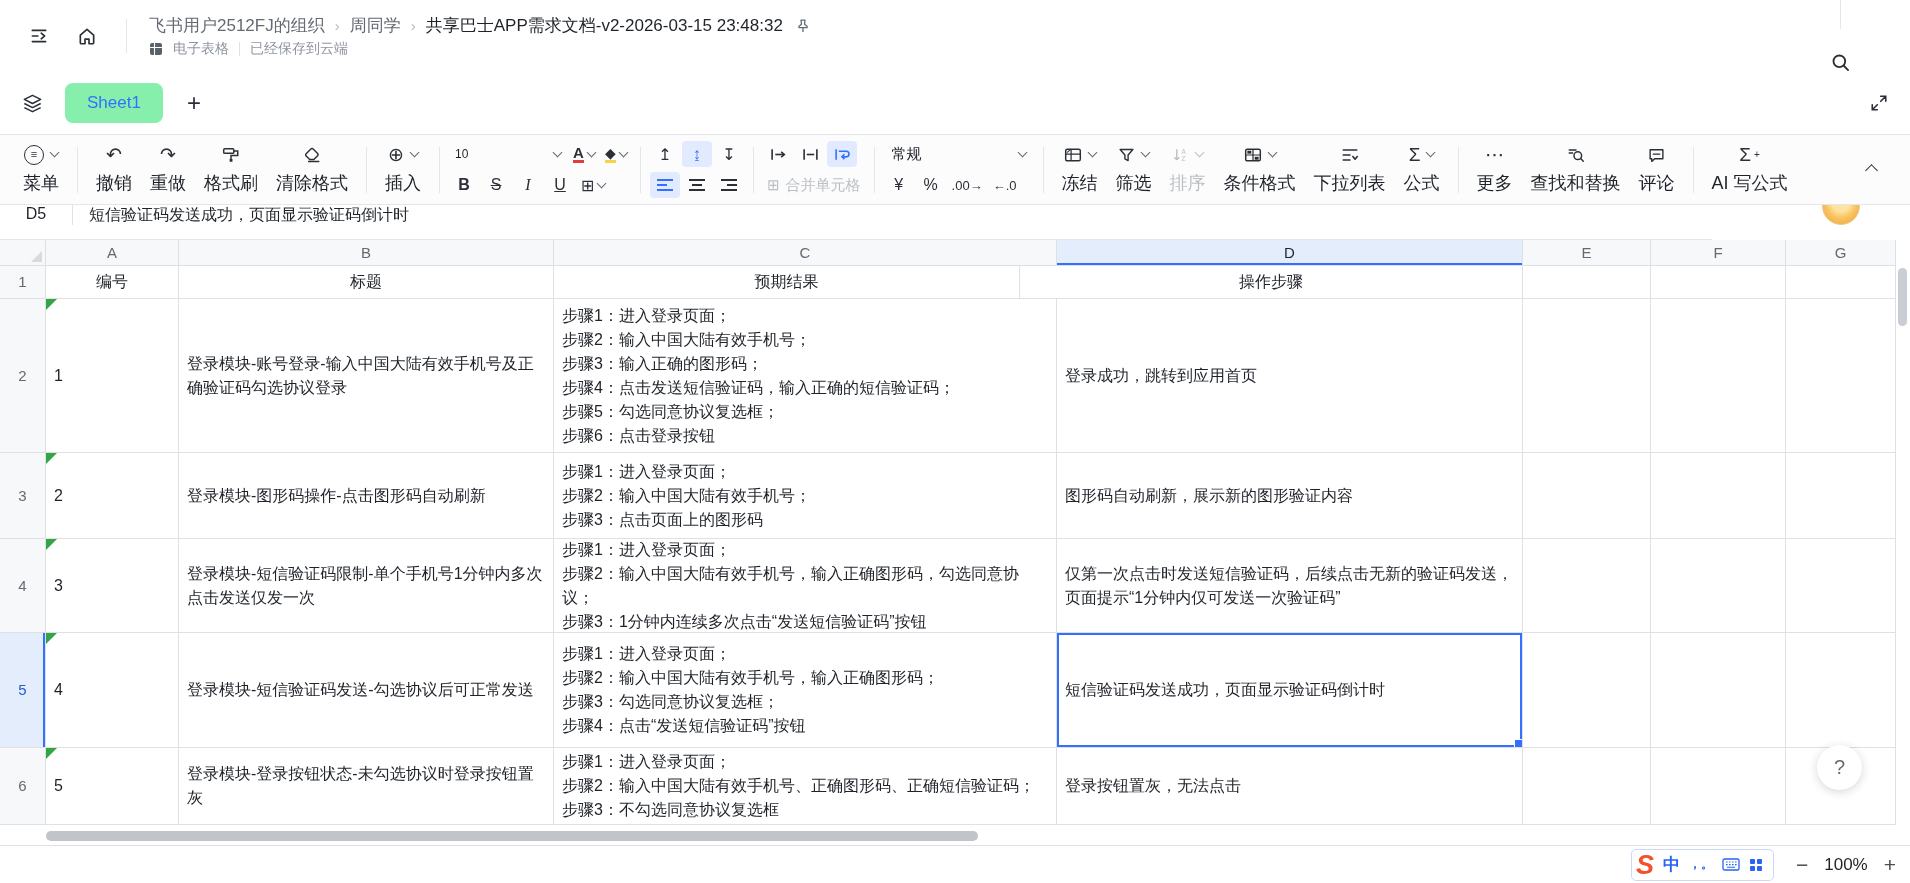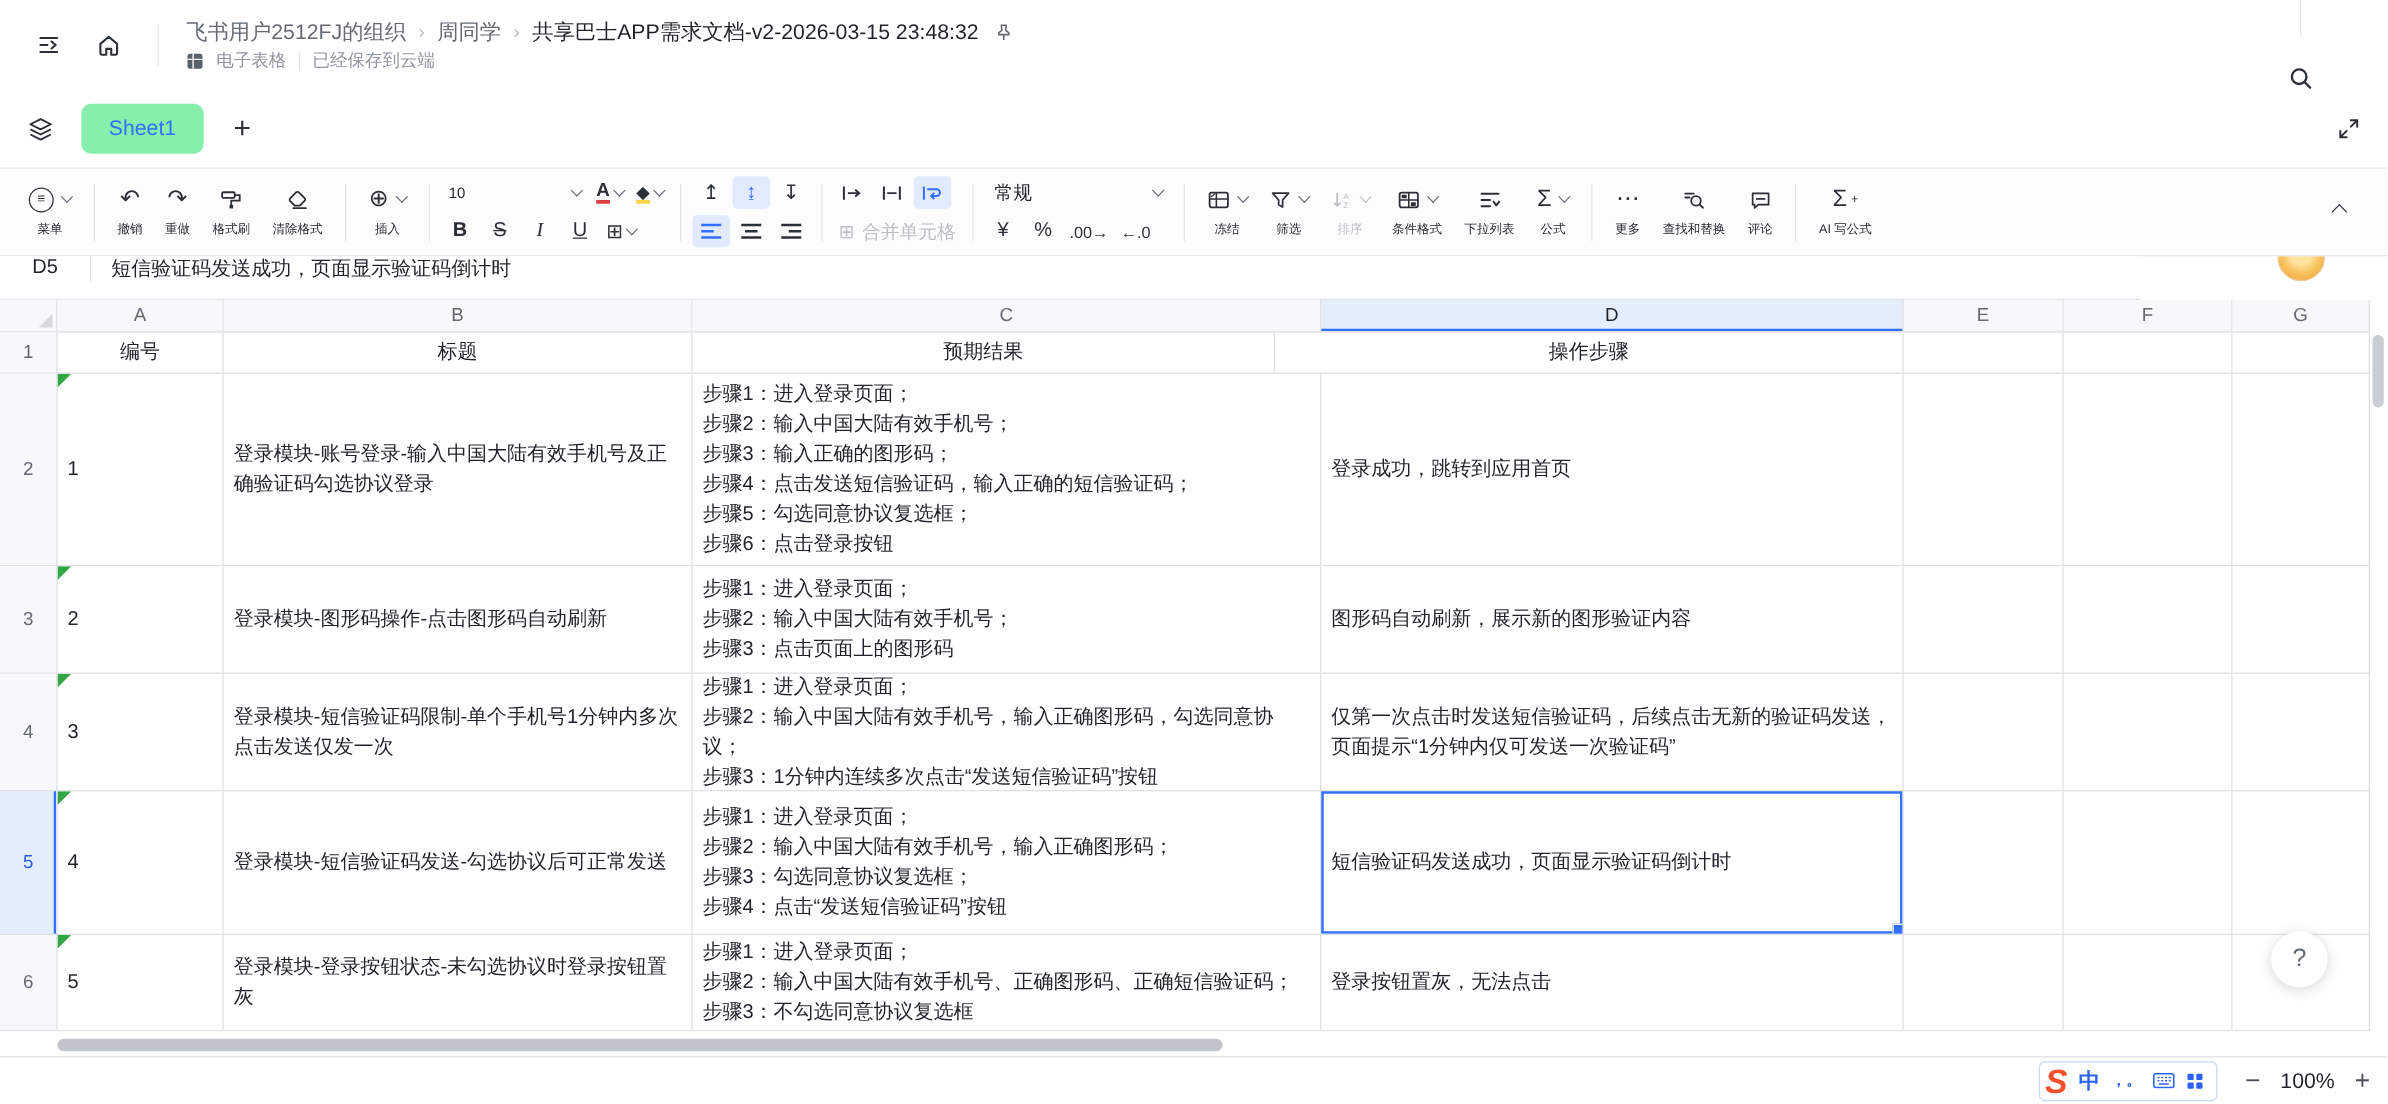--- a/index.html
+++ b/index.html
@@ -32,21 +32,21 @@
   #sheetbar { position:absolute; left:0; top:72px; width:1910px; height:63px; display:flex; align-items:center; padding:0 22px; background:#fff; border-bottom:1px solid #e5e6eb; }
   .layers { color:#2b2f36; display:flex; margin-right:22px; cursor:pointer; }
   .sheet-tab { height:40px; min-width:96px; padding:0 22px; background:#86efac; border-radius:8px; display:flex; align-items:center; justify-content:flex-end; color:#3370ff; font-size:17px; cursor:pointer; }
   .tab-plus { font-size:24px; color:#2b2f36; margin-left:24px; cursor:pointer; background:none; border:none; font-family:inherit; }
   .expand-ic { margin-left:auto; color:#2b2f36; display:flex; cursor:pointer; }
   
   #toolbar { position:absolute; left:0; top:135px; width:1910px; height:70px; background:#fcfcfd; border-bottom:1px solid #e5e6eb; display:flex; align-items:center; padding:0 14px; }
   .tsep { width:1px; height:46px; background:#e5e6eb; margin:0 9px; flex:none; }
   .tbtn { display:flex; flex-direction:column; align-items:center; justify-content:center; gap:6px; padding:0 9px; height:62px; border-radius:6px; cursor:pointer; flex:none; }
   .ticon { font-size:19px; line-height:20px; height:20px; color:#2b2f36; display:flex; align-items:center; gap:3px; }
-  .tlabel { font-size:10px; color:#1f2329; white-space:nowrap; }
+  .tlabel { font-size:18px; color:#1f2329; white-space:nowrap; }
   .disabled, .disabled .ticon, .disabled .tlabel { color:#bbbfc4 !important; }
   .cd { width:7px; height:7px; border-right:1.6px solid #646a73; border-bottom:1.6px solid #646a73; transform:rotate(45deg); display:inline-block; margin:-4px 0 0 4px; flex:none; }
   .circle-ic { width:20px; height:20px; border:1.7px solid #2b2f36; border-radius:50%; display:flex; align-items:center; justify-content:center; font-size:11px; line-height:1; }
   .tgroup2 { display:flex; flex-direction:column; gap:5px; justify-content:center; flex:none; }
   .trow { display:flex; align-items:center; gap:2px; height:26px; }
   .sbtn { min-width:30px; height:26px; padding:0 4px; display:flex; align-items:center; justify-content:center; border-radius:4px; font-size:16px; color:#2b2f36; cursor:pointer; }
   .sbtn.active { background:#e1eaff; color:#3370ff; }
   .fontsize { width:118px; height:26px; display:flex; align-items:center; justify-content:space-between; padding:0 6px; border-radius:4px; cursor:pointer; font-size:12px; }
   .a-color { font-size:15px; font-weight:600; border-bottom:3px solid #e03e3e; line-height:15px; }
   .fill-ic { font-size:14px; border-bottom:3px solid #f5d547; line-height:14px; }

